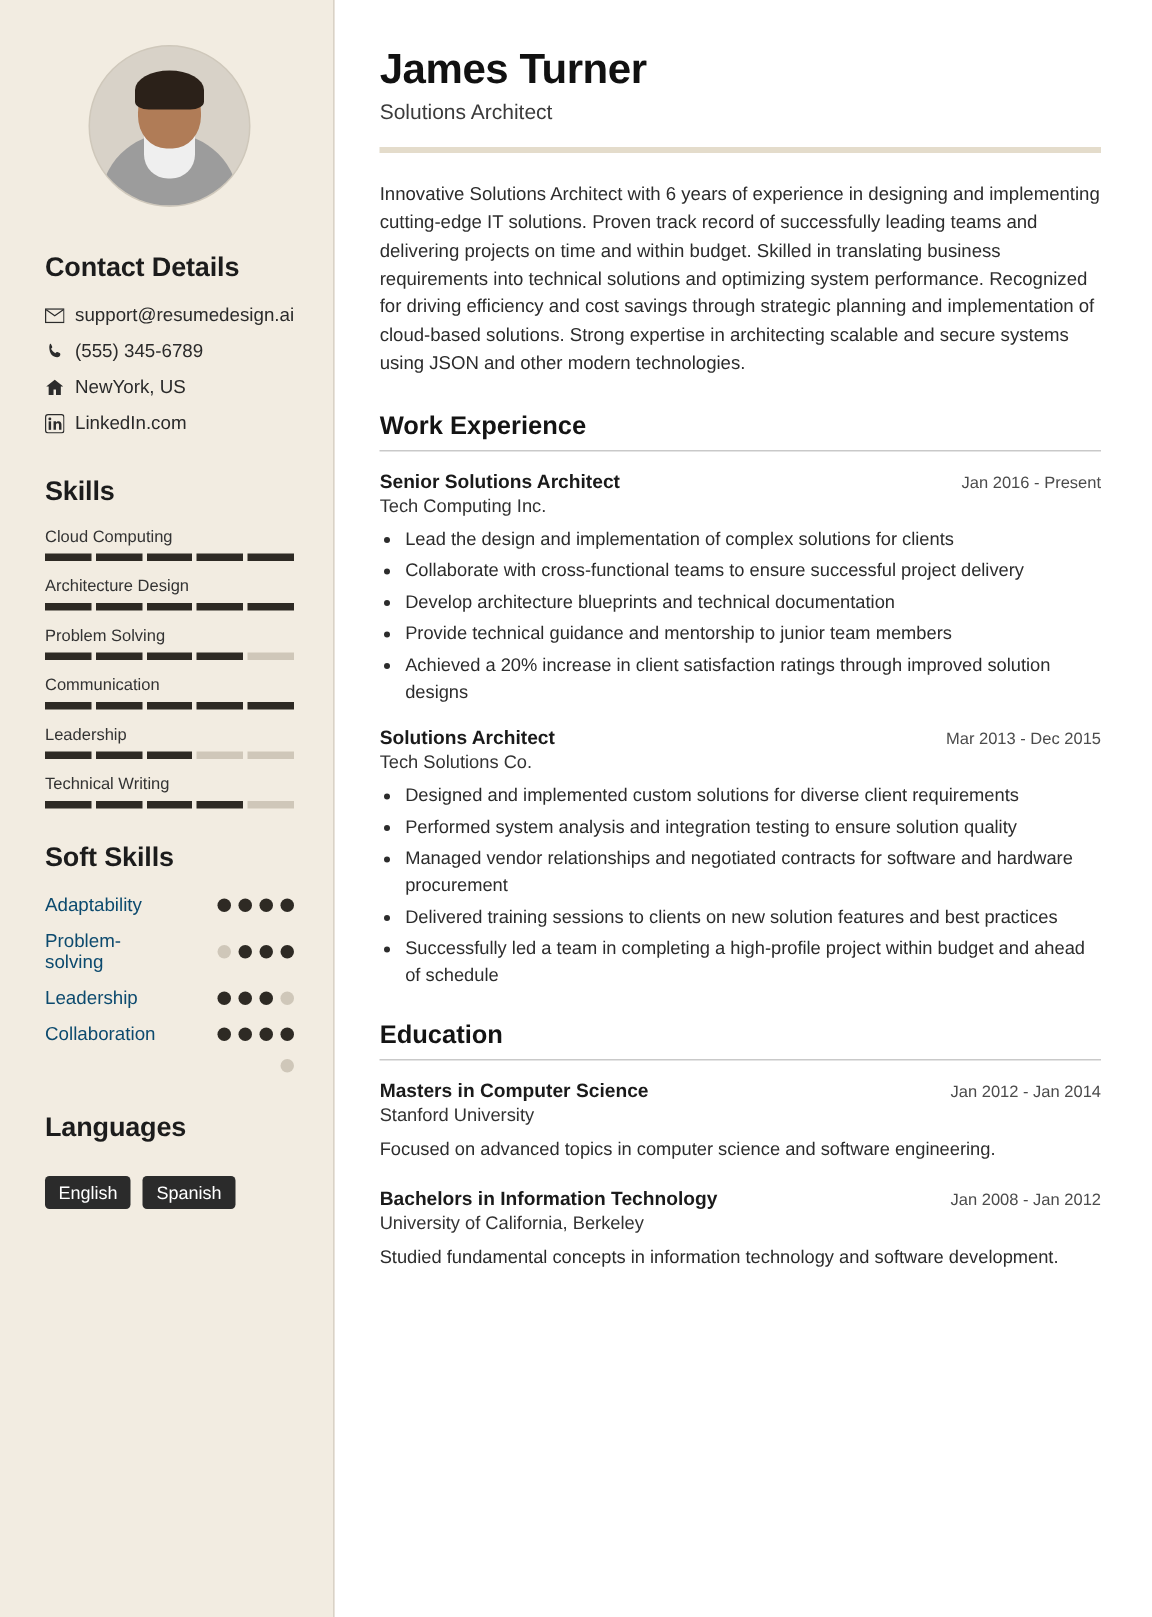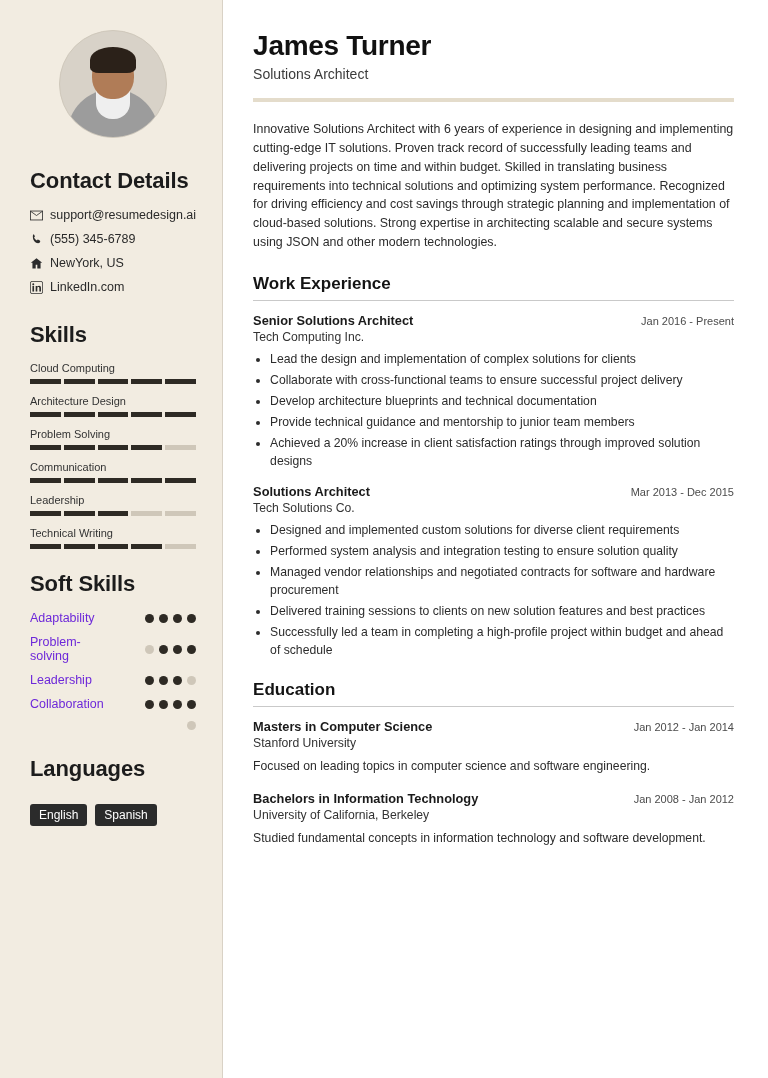--- a/index.html
+++ b/index.html
@@ -87,21 +87,21 @@
     width: 34px;
     height: 30px;
     background: #efefef;
     border-radius: 0 0 16px 16px;
     left: 50%;
     bottom: 18px;
     transform: translateX(-50%);
   }
 
   .side-heading {
-    font-size: 22px;
+    font-size: 18px;
     font-weight: bold;
     color: #1c1c1c;
     margin: 0 0 14px 0;
     letter-spacing: -0.1px;
   }
   .side-heading.lang { margin-top: 26px; }
 
   .contact-list { margin-bottom: 28px; }
   .contact-row {
     display: flex;
@@ -138,21 +138,21 @@
   .seg.on { background: #2e2a24; }
 
   .soft-list { margin-bottom: 4px; }
   .soft-row {
     display: flex;
     align-items: center;
     margin-bottom: 10px;
   }
   .soft-name {
     font-size: 12.5px;
-    color: #6d28d9;
+    color: #0c4a6e;
     flex: 1 1 auto;
   }
   .dots { display: flex; gap: 5px; width: 78px; justify-content: flex-end; }
   .dot {
     width: 9px;
     height: 9px;
     border-radius: 50%;
     background: #cfc7b9;
   }
   .dot.on { background: #2e2a24; }
@@ -483,21 +483,21 @@
     <section class="section-edu">
       <h2 class="sec-title">Education</h2>
       <div class="sec-rule"></div>
 
       <div class="edu-entry">
         <div class="entry-head">
           <span class="entry-title">Masters in Computer Science</span>
           <span class="entry-date">Jan 2012 - Jan 2014</span>
         </div>
         <div class="entry-org">Stanford University</div>
-        <div class="edu-desc">Focused on leading topics in computer science and software engineering.</div>
+        <div class="edu-desc">Focused on advanced topics in computer science and software engineering.</div>
       </div>
 
       <div class="edu-entry">
         <div class="entry-head">
           <span class="entry-title">Bachelors in Information Technology</span>
           <span class="entry-date">Jan 2008 - Jan 2012</span>
         </div>
         <div class="entry-org">University of California, Berkeley</div>
         <div class="edu-desc">Studied fundamental concepts in information technology and software development.</div>
       </div>

